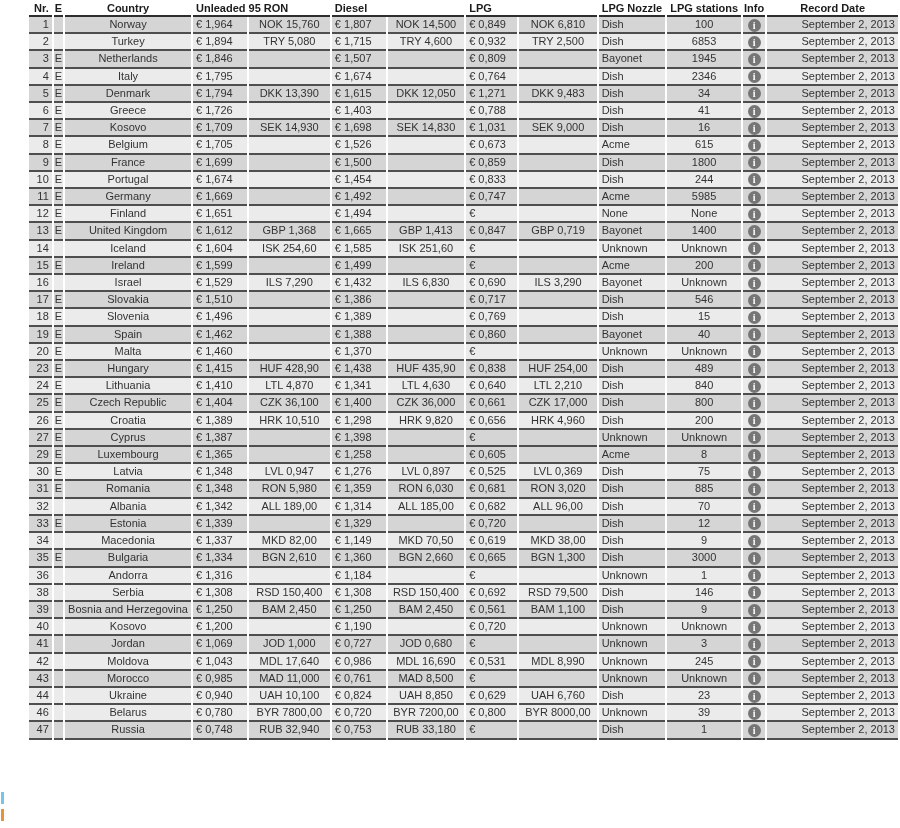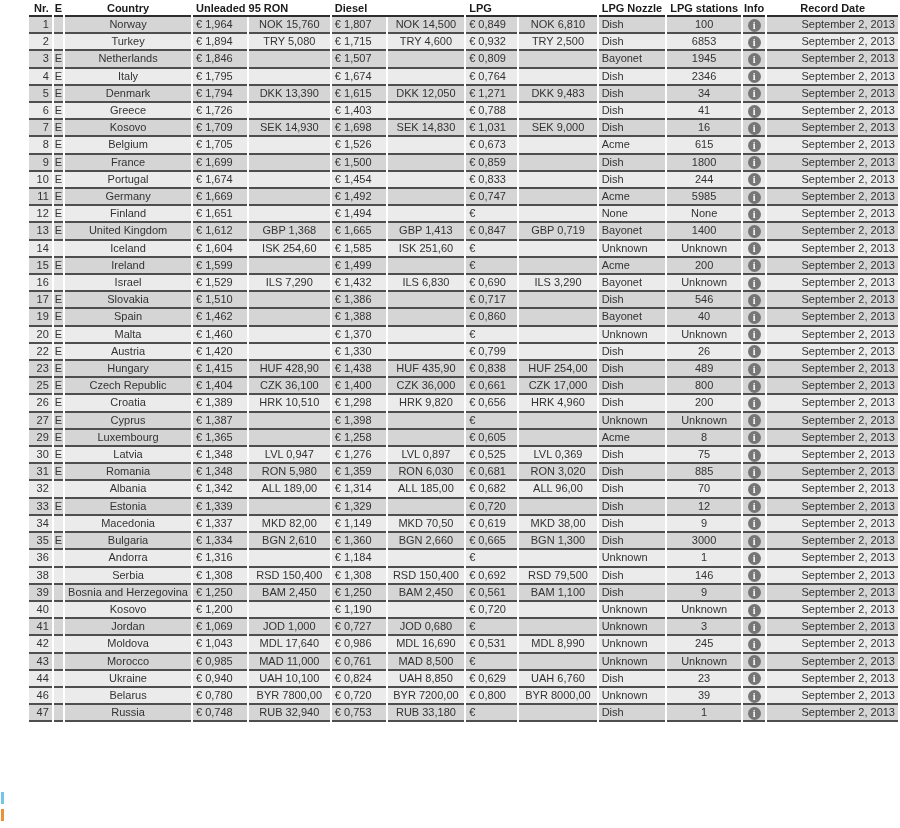--- a/index.html
+++ b/index.html
@@ -352,20 +352,35 @@
     <td class="c-loc"></td>
     <td class="c-eur">€ 1,386</td>
     <td class="c-loc"></td>
     <td class="c-eur">€ 0,717</td>
     <td class="c-loc"></td>
     <td class="c-nozzle">Dish</td>
     <td class="c-stations">546</td>
     <td class="c-info"><span class="info-icon">i</span></td>
     <td class="c-date">September 2, 2013</td>
   </tr>
+      <tr class="even">
+    <td class="c-nr">18</td>
+    <td class="c-e">E</td>
+    <td class="c-country">Slovenia</td>
+    <td class="c-eur">€ 1,496</td>
+    <td class="c-loc"></td>
+    <td class="c-eur">€ 1,389</td>
+    <td class="c-loc"></td>
+    <td class="c-eur">€ 0,769</td>
+    <td class="c-loc"></td>
+    <td class="c-nozzle">Dish</td>
+    <td class="c-stations">15</td>
+    <td class="c-info"><span class="info-icon">i</span></td>
+    <td class="c-date">September 2, 2013</td>
+  </tr>
       <tr class="odd">
     <td class="c-nr">19</td>
     <td class="c-e">E</td>
     <td class="c-country">Spain</td>
     <td class="c-eur">€ 1,462</td>
     <td class="c-loc"></td>
     <td class="c-eur">€ 1,388</td>
     <td class="c-loc"></td>
     <td class="c-eur">€ 0,860</td>
     <td class="c-loc"></td>
@@ -379,53 +394,53 @@
     <td class="c-e">E</td>
     <td class="c-country">Malta</td>
     <td class="c-eur">€ 1,460</td>
     <td class="c-loc"></td>
     <td class="c-eur">€ 1,370</td>
     <td class="c-loc"></td>
     <td class="c-eur">€</td>
     <td class="c-loc"></td>
     <td class="c-nozzle">Unknown</td>
     <td class="c-stations">Unknown</td>
-    <td class="c-info"><span class="info-icon">i</span></td>
-    <td class="c-date">September 2, 2013</td>
-  </tr>
-      <tr class="even">
-    <td class="c-nr">22</td>
-    <td class="c-e">E</td>
-    <td class="c-country">Austria</td>
-    <td class="c-eur">€ 1,420</td>
-    <td class="c-loc"></td>
-    <td class="c-eur">€ 1,330</td>
-    <td class="c-loc"></td>
-    <td class="c-eur">€ 0,799</td>
-    <td class="c-loc"></td>
-    <td class="c-nozzle">Dish</td>
-    <td class="c-stations">26</td>
     <td class="c-info"><span class="info-icon">i</span></td>
     <td class="c-date">September 2, 2013</td>
   </tr>
       <tr class="odd">
     <td class="c-nr">23</td>
     <td class="c-e">E</td>
     <td class="c-country">Hungary</td>
     <td class="c-eur">€ 1,415</td>
     <td class="c-loc">HUF 428,90</td>
     <td class="c-eur">€ 1,438</td>
     <td class="c-loc">HUF 435,90</td>
     <td class="c-eur">€ 0,838</td>
     <td class="c-loc">HUF 254,00</td>
     <td class="c-nozzle">Dish</td>
     <td class="c-stations">489</td>
     <td class="c-info"><span class="info-icon">i</span></td>
     <td class="c-date">September 2, 2013</td>
   </tr>
+      <tr class="even">
+    <td class="c-nr">24</td>
+    <td class="c-e">E</td>
+    <td class="c-country">Lithuania</td>
+    <td class="c-eur">€ 1,410</td>
+    <td class="c-loc">LTL 4,870</td>
+    <td class="c-eur">€ 1,341</td>
+    <td class="c-loc">LTL 4,630</td>
+    <td class="c-eur">€ 0,640</td>
+    <td class="c-loc">LTL 2,210</td>
+    <td class="c-nozzle">Dish</td>
+    <td class="c-stations">840</td>
+    <td class="c-info"><span class="info-icon">i</span></td>
+    <td class="c-date">September 2, 2013</td>
+  </tr>
       <tr class="odd">
     <td class="c-nr">25</td>
     <td class="c-e">E</td>
     <td class="c-country">Czech Republic</td>
     <td class="c-eur">€ 1,404</td>
     <td class="c-loc">CZK 36,100</td>
     <td class="c-eur">€ 1,400</td>
     <td class="c-loc">CZK 36,000</td>
     <td class="c-eur">€ 0,661</td>
     <td class="c-loc">CZK 17,000</td>

